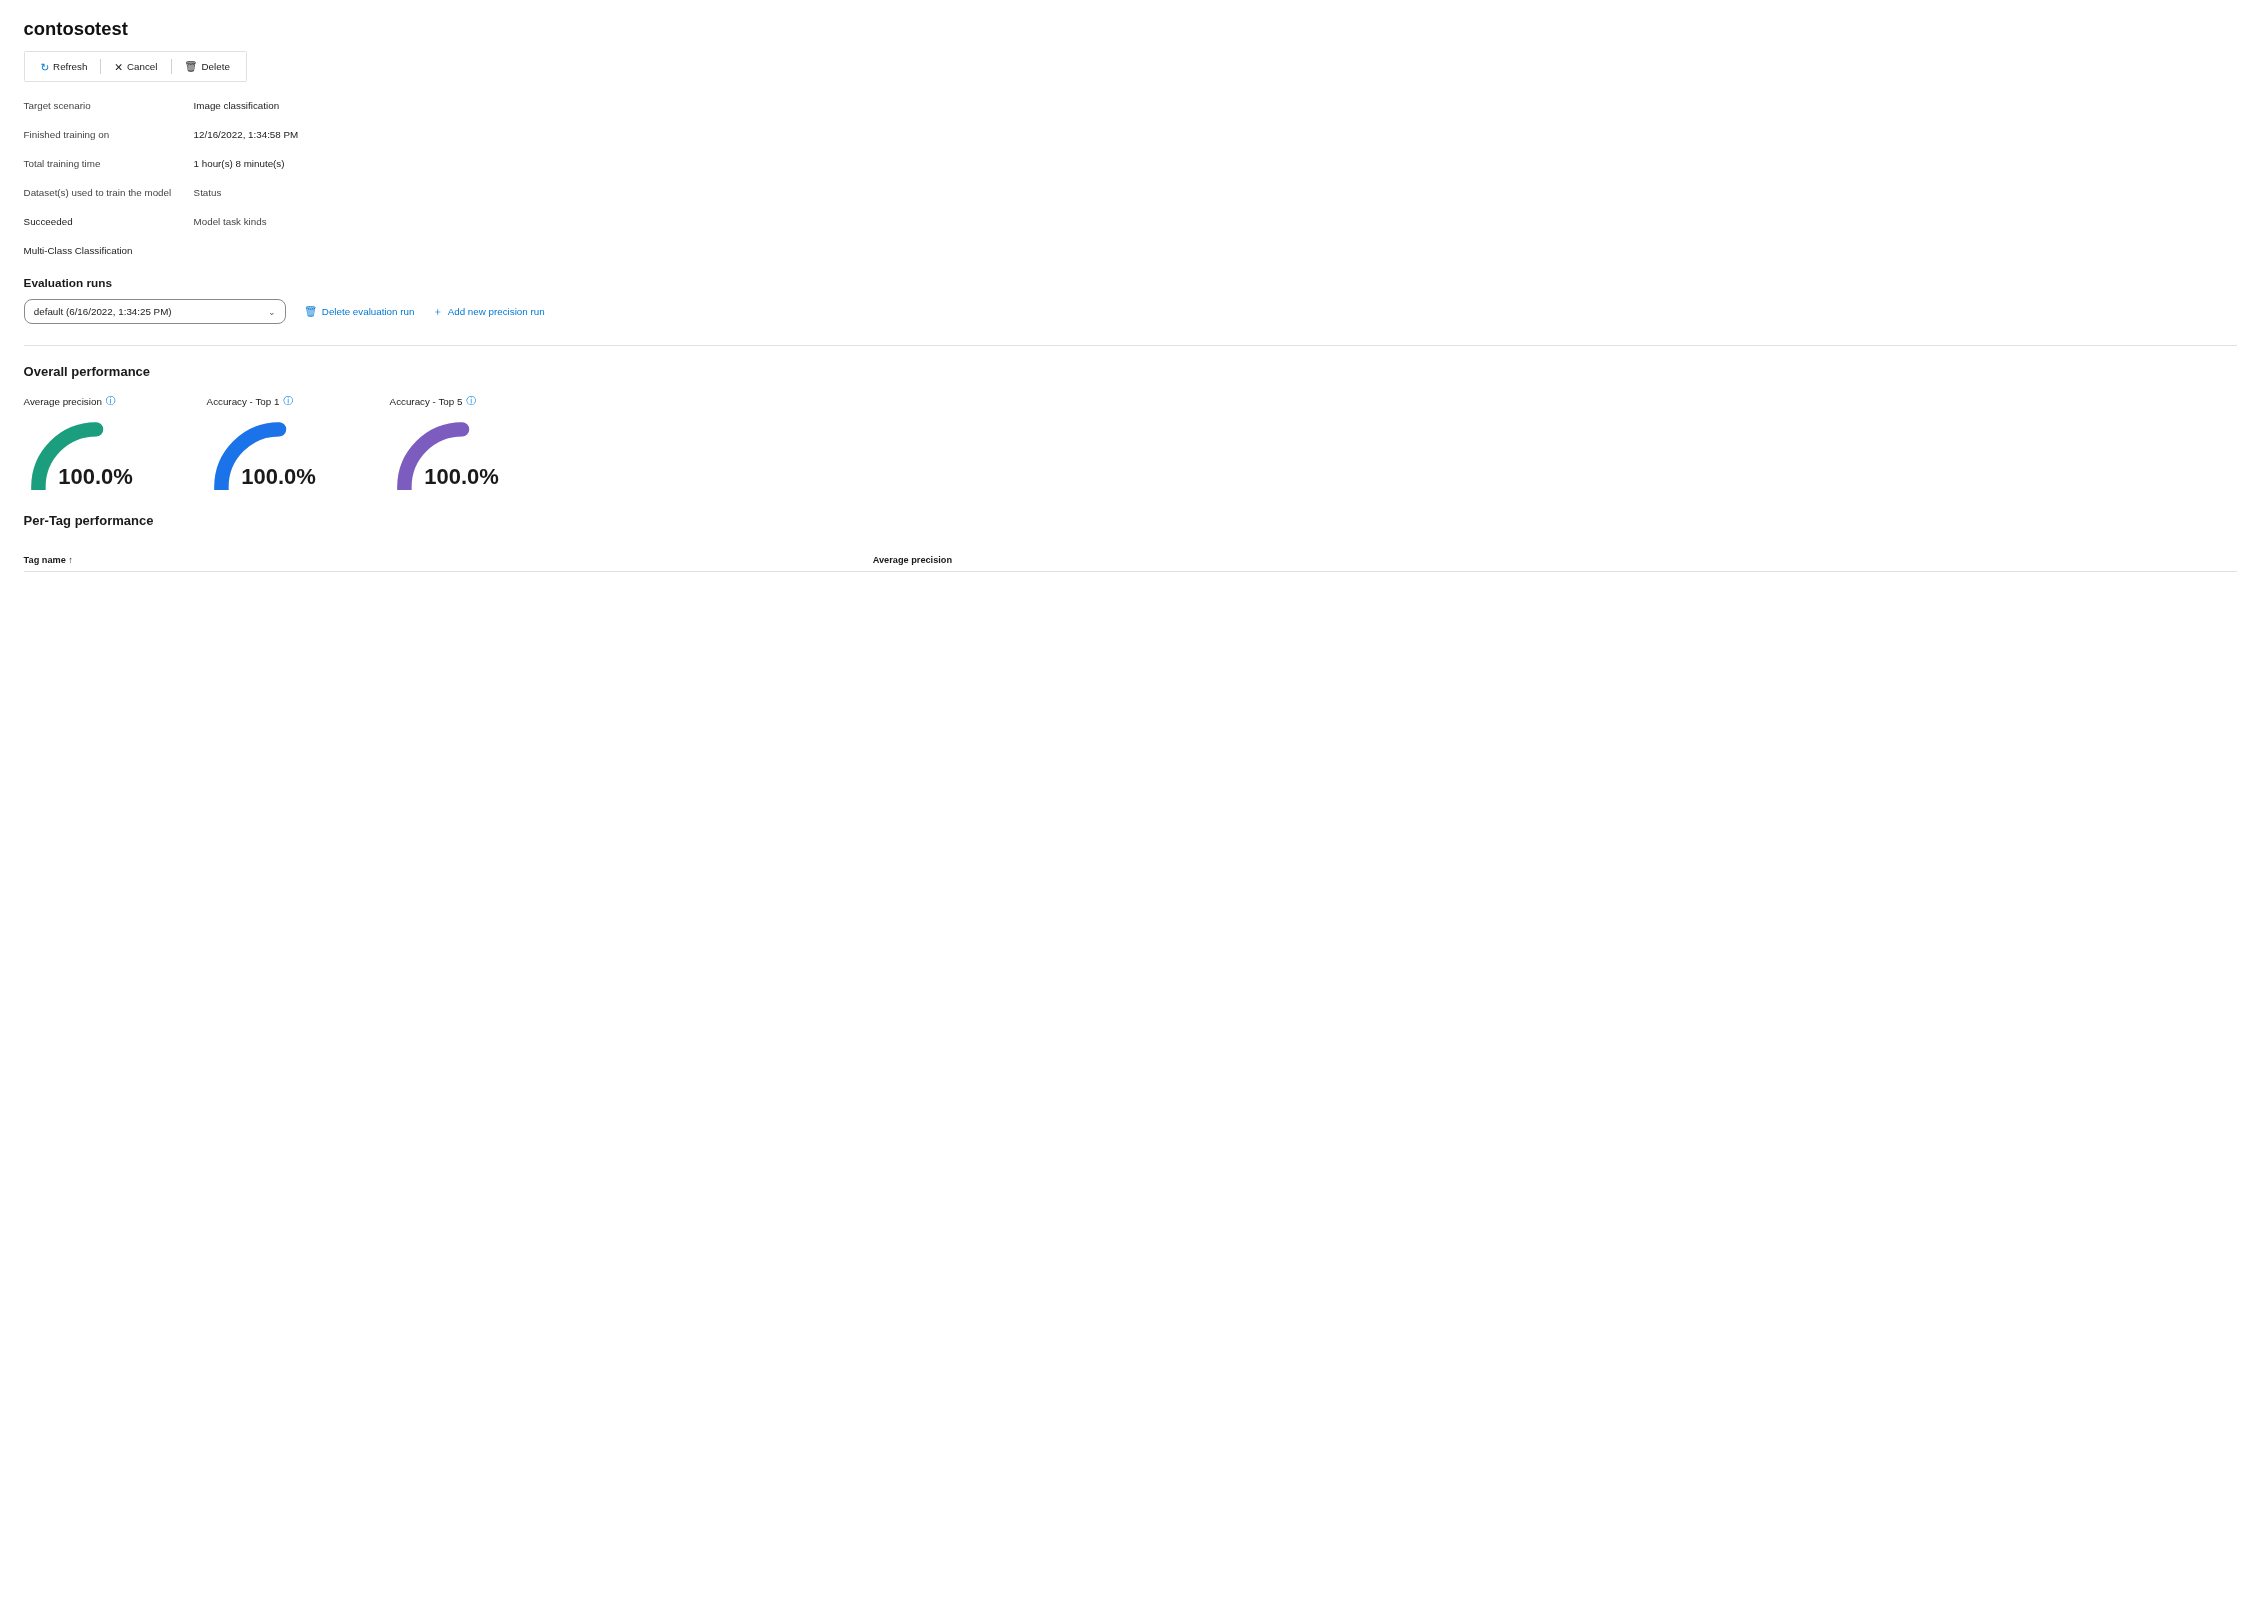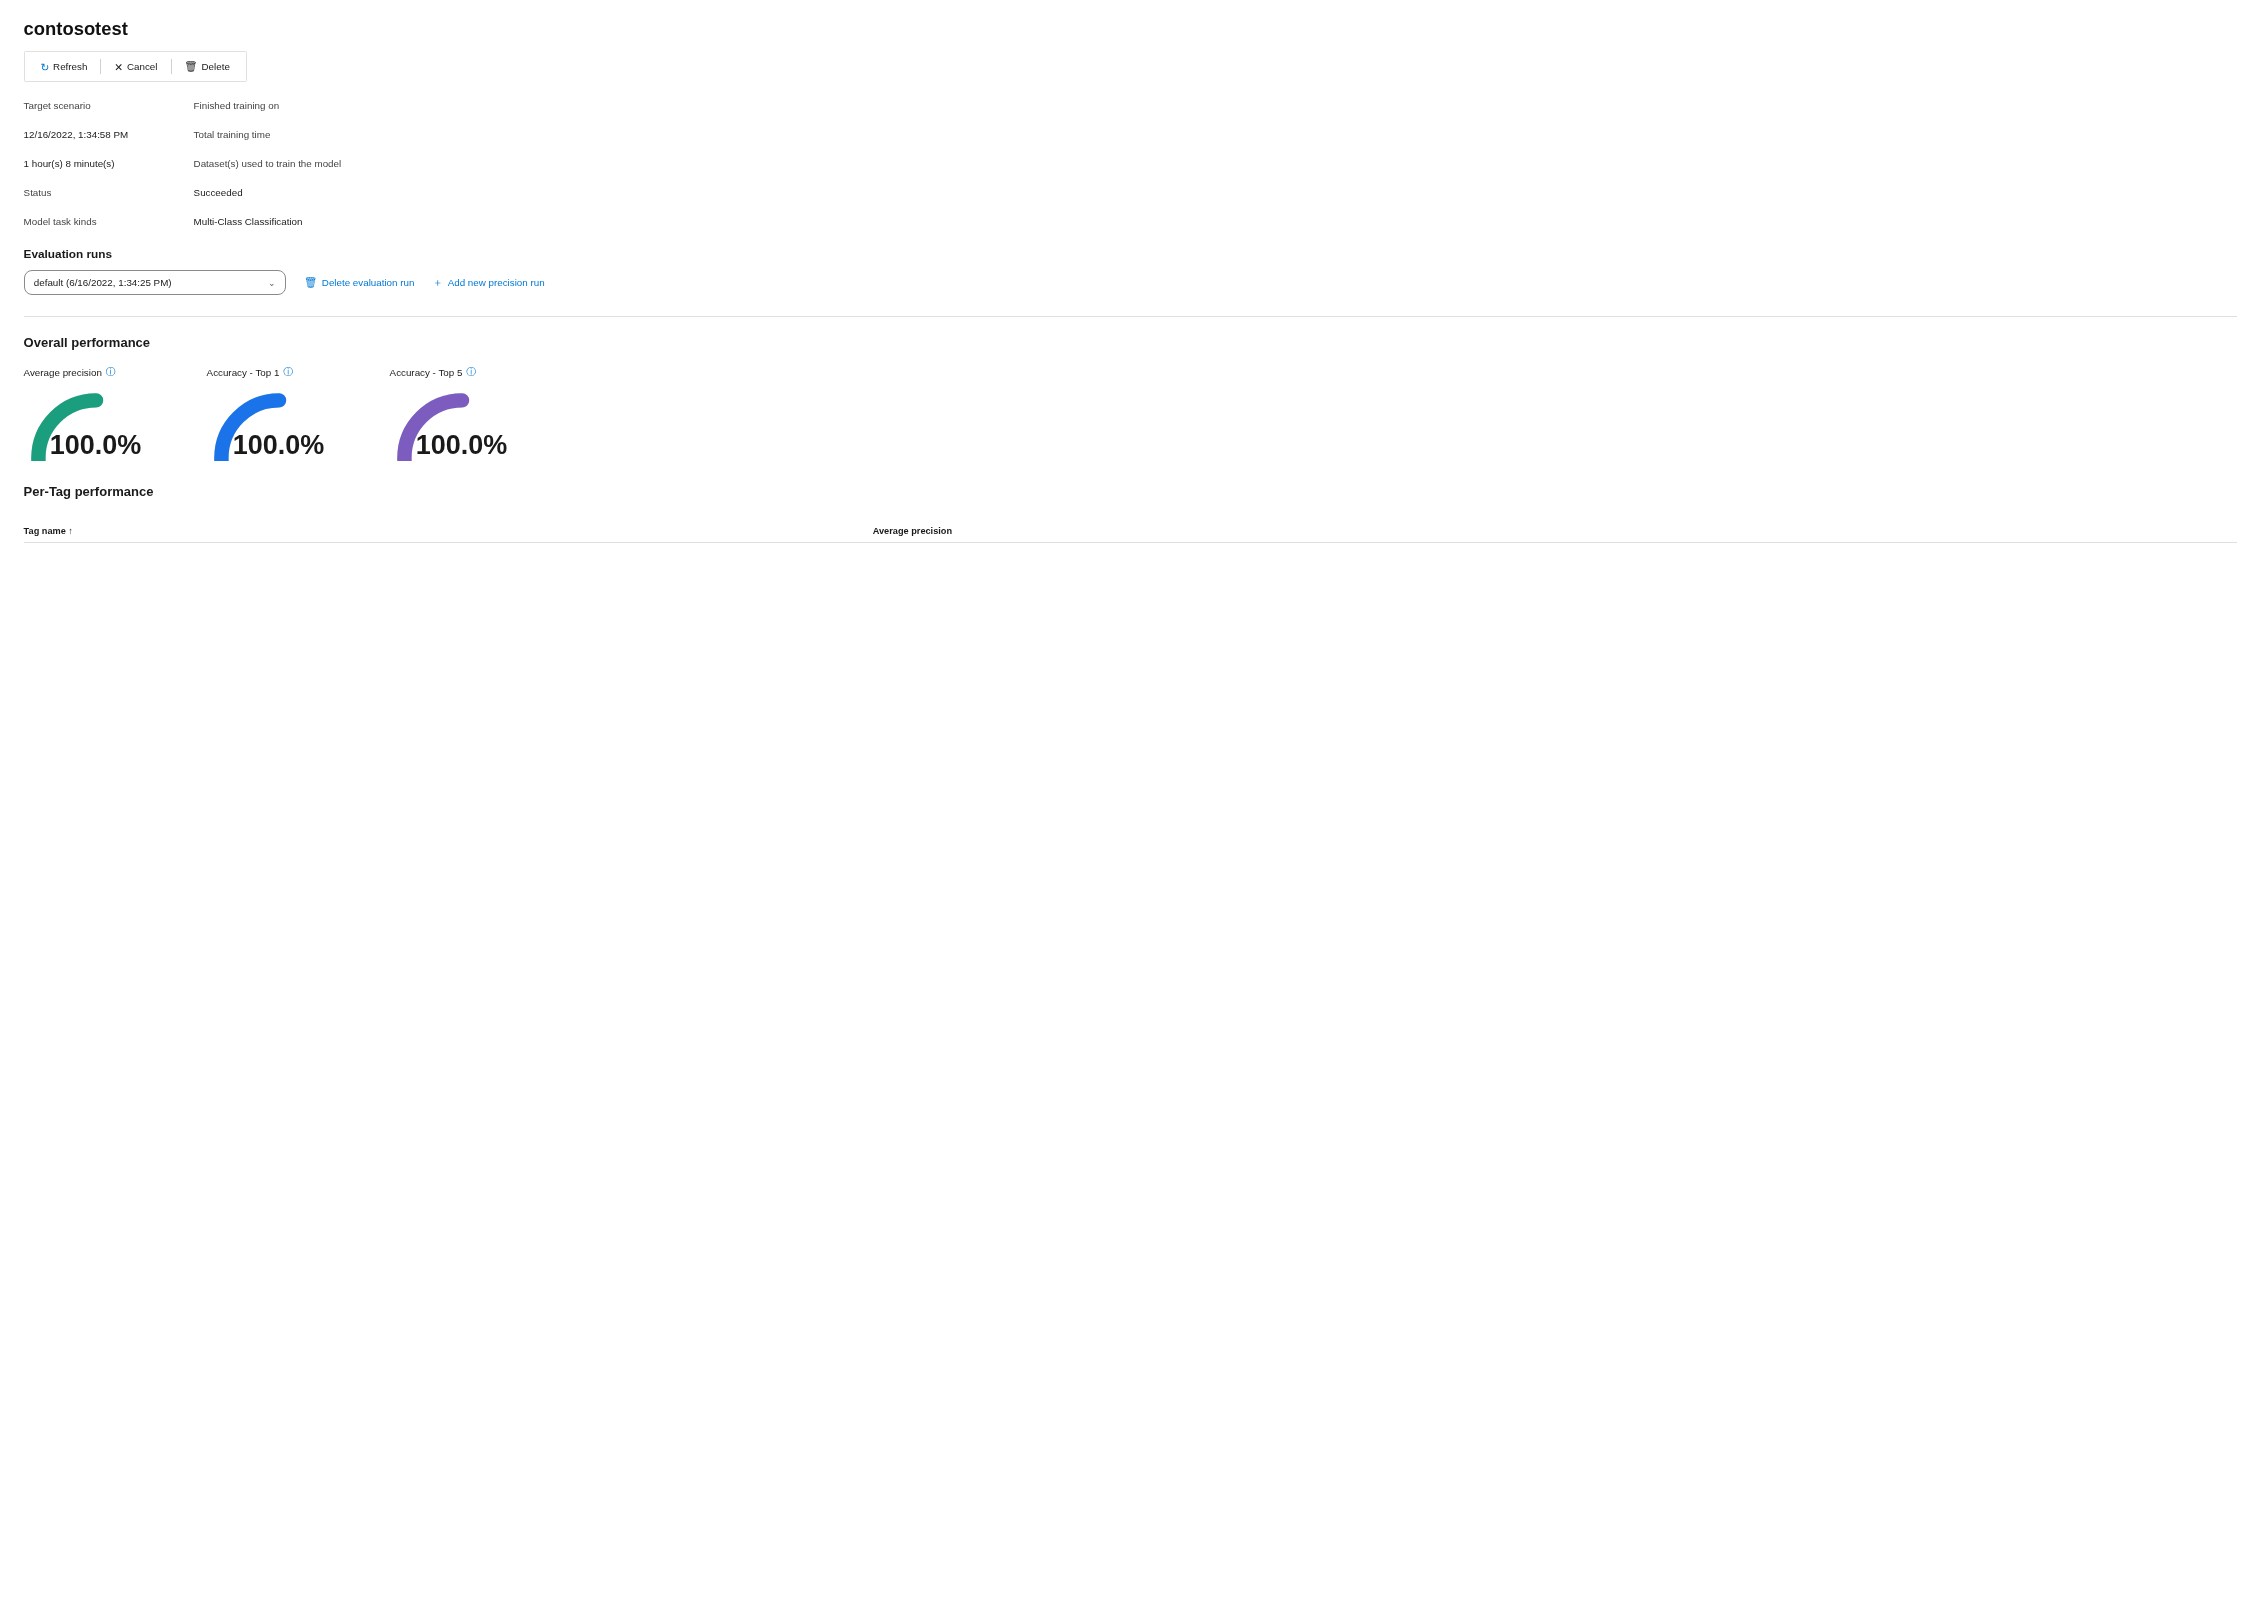--- a/index.html
+++ b/index.html
@@ -155,21 +155,21 @@
       position: absolute;
       top: 0;
       left: 0;
     }
     .gauge-value {
       position: absolute;
       bottom: 0;
       left: 0;
       right: 0;
       text-align: center;
-      font-size: 27px;
+      font-size: 22px;
       font-weight: 700;
       color: #1a1a1a;
     }
     .per-tag-title {
       font-size: 13px;
       font-weight: 700;
       margin-bottom: 22px;
     }
     .per-tag-table {
       width: 100%;
@@ -201,20 +201,21 @@
   </button>
   <div class="toolbar-divider"></div>
   <button class="toolbar-btn">
     <span class="btn-icon">🗑</span>
     <span>Delete</span>
   </button>
 </div>
 
 <div class="info-grid" id="info-grid">
     <div class="info-label">Target scenario</div>
+    <div class="info-value">Image classification</div>
     <div class="info-label">Finished training on</div>
     <div class="info-value">12/16/2022, 1:34:58 PM</div>
     <div class="info-label">Total training time</div>
     <div class="info-value">1 hour(s) 8 minute(s)</div>
     <div class="info-label">Dataset(s) used to train the model</div>
     <div class="info-label">Status</div>
     <div class="info-value">Succeeded</div>
     <div class="info-label">Model task kinds</div>
     <div class="info-value">Multi-Class Classification</div>
   </div>

